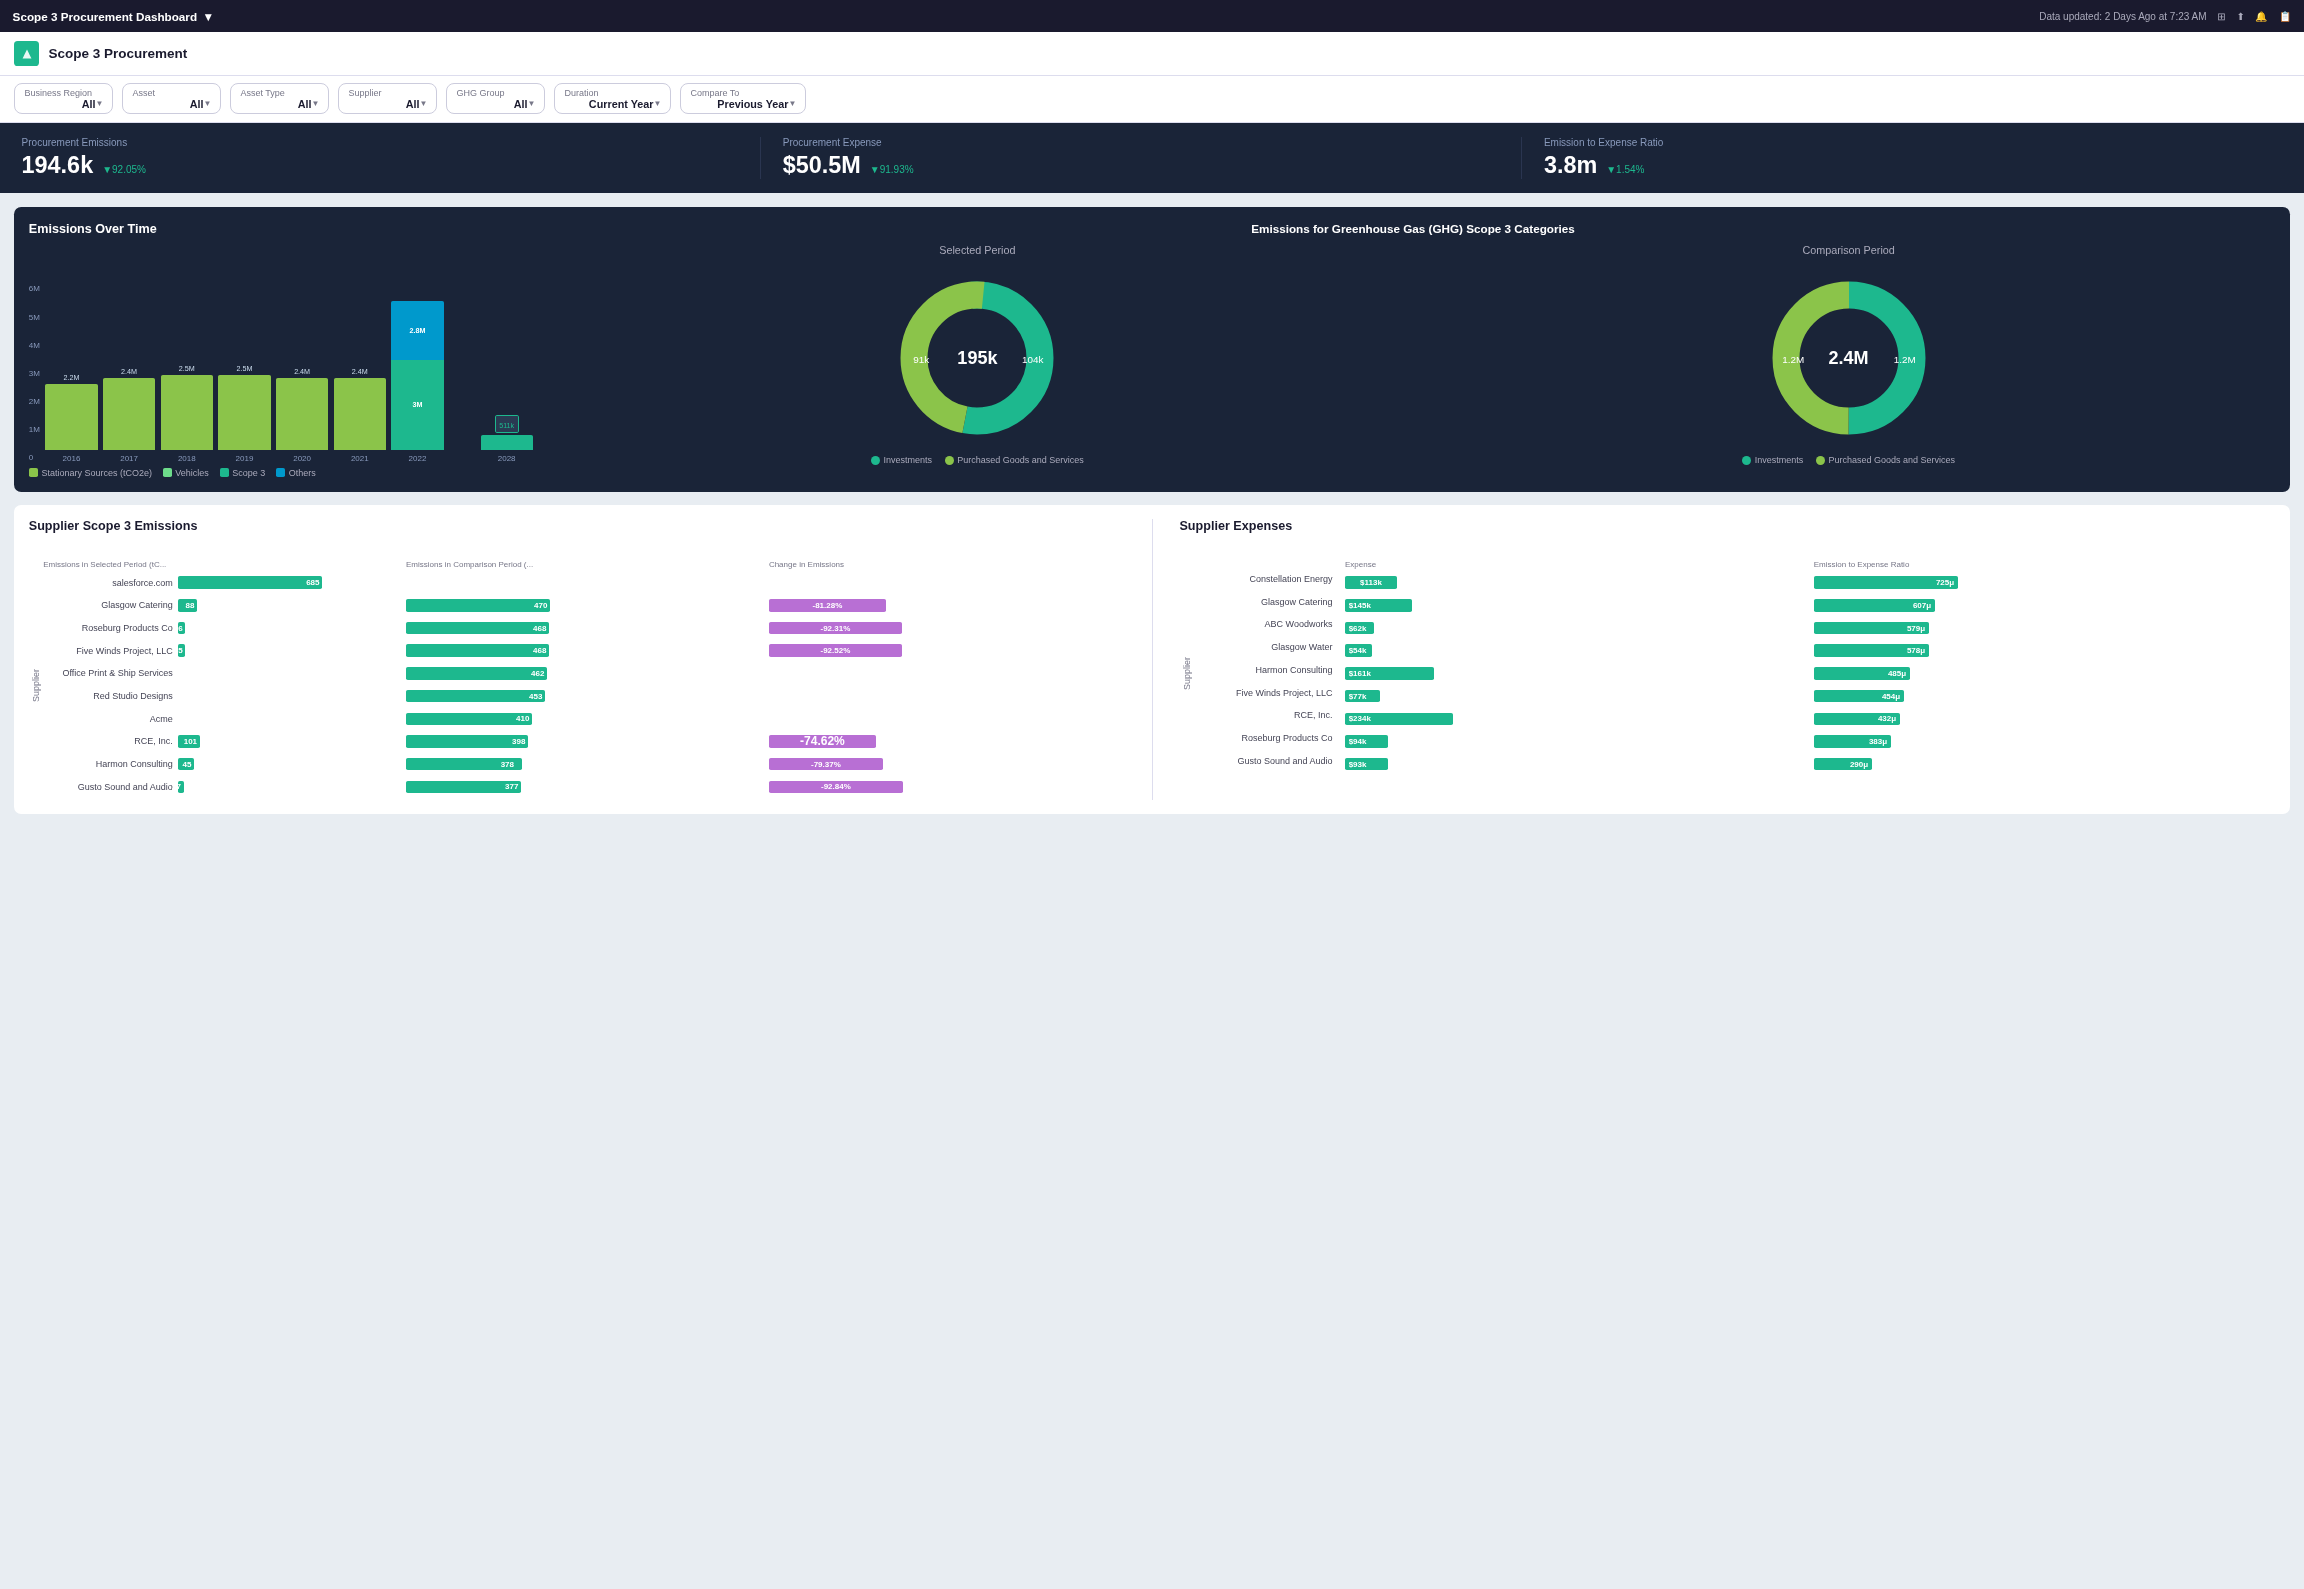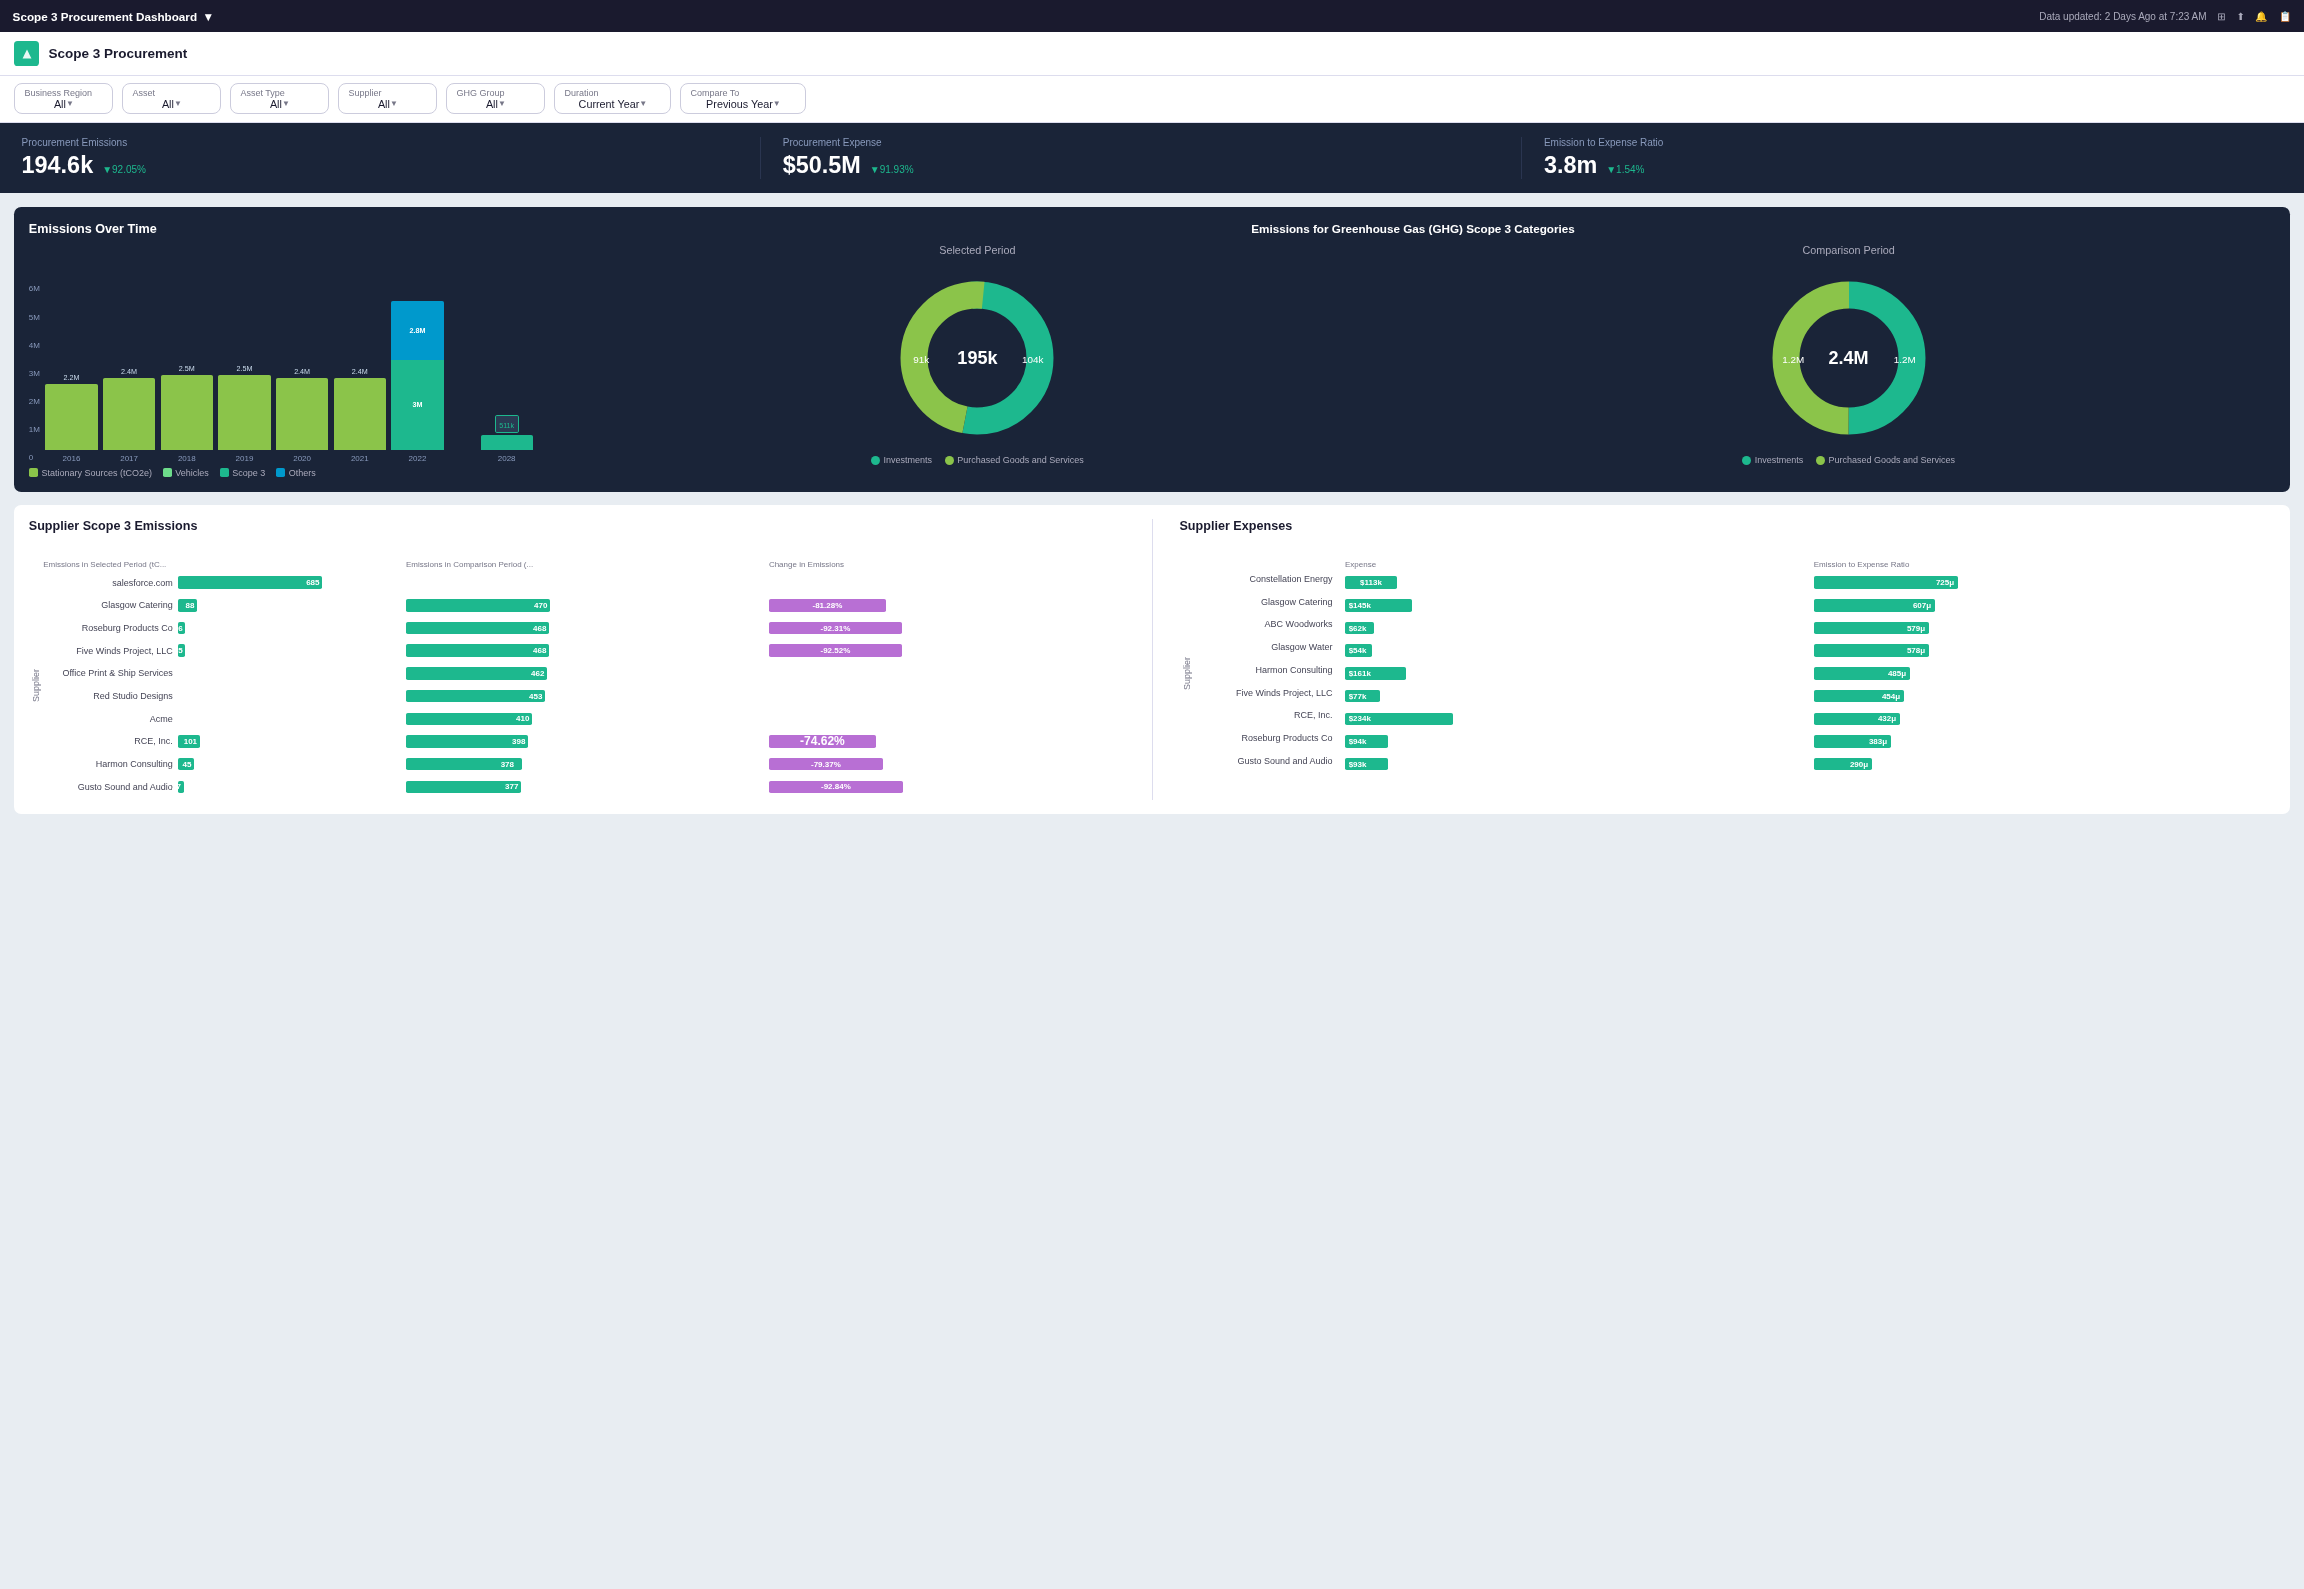--- a/index.html
+++ b/index.html
@@ -41,21 +41,21 @@
     .filter-item {
       border: 0.9px solid #ccd;
       border-radius: 8px;
       padding: 3.6px 9px;
       display: flex;
       flex-direction: column;
       min-width: 99px;
       cursor: pointer;
     }
     .filter-label { font-size: 9px; color: #778; }
-    .filter-value { font-size: 10.8px; color: #1a1a2e; font-weight: 400; display: flex; align-items: center; justify-content: center; }
+    .filter-value { font-size: 10.8px; color: #1a1a2e; font-weight: 700; display: flex; align-items: center; justify-content: flex-end; }
     .chevron { font-size: 8px; color: #778; }
 
     
     .kpi-strip {
       background: #1a2438;
       color: #fff;
       display: flex;
       padding: 14.4px 21.6px;
       gap: 0;
     }
@@ -535,21 +535,21 @@
                 <div style="height: 20px; margin-bottom: 2.7px; display: flex; align-items: center;">
                   <div style="height: 12.6px; border-radius: 1.8px; background: rgb(29, 184, 142); display: flex; align-items: center; padding-left: 3.6px; font-size: 8px; color: rgb(255, 255, 255); font-weight: 600; min-width: 27px; width: 67px;">$145k</div>
                 </div>
                 <div style="height: 20px; margin-bottom: 2.7px; display: flex; align-items: center;">
                   <div style="height: 12.6px; border-radius: 1.8px; background: rgb(29, 184, 142); display: flex; align-items: center; padding-left: 3.6px; font-size: 8px; color: rgb(255, 255, 255); font-weight: 600; min-width: 27px; width: 29px;">$62k</div>
                 </div>
                 <div style="height: 20px; margin-bottom: 2.7px; display: flex; align-items: center;">
                   <div style="height: 12.6px; border-radius: 1.8px; background: rgb(29, 184, 142); display: flex; align-items: center; padding-left: 3.6px; font-size: 8px; color: rgb(255, 255, 255); font-weight: 600; min-width: 27px; width: 25px;">$54k</div>
                 </div>
                 <div style="height: 20px; margin-bottom: 2.7px; display: flex; align-items: center;">
-                  <div style="height: 12.6px; border-radius: 1.8px; background: rgb(29, 184, 142); display: flex; align-items: center; padding-left: 3.6px; font-size: 8px; color: rgb(255, 255, 255); font-weight: 600; min-width: 27px; width: 61px;">$161k</div>
+                  <div style="height: 12.6px; border-radius: 1.8px; background: rgb(29, 184, 142); display: flex; align-items: center; padding-left: 3.6px; font-size: 8px; color: rgb(255, 255, 255); font-weight: 600; min-width: 27px; width: 89px;">$161k</div>
                 </div>
                 <div style="height: 20px; margin-bottom: 2.7px; display: flex; align-items: center;">
                   <div style="height: 12.6px; border-radius: 1.8px; background: rgb(29, 184, 142); display: flex; align-items: center; padding-left: 3.6px; font-size: 8px; color: rgb(255, 255, 255); font-weight: 600; min-width: 27px; width: 35px;">$77k</div>
                 </div>
                 <div style="height: 20px; margin-bottom: 2.7px; display: flex; align-items: center;">
                   <div style="height: 12.6px; border-radius: 1.8px; background: rgb(29, 184, 142); display: flex; align-items: center; padding-left: 3.6px; font-size: 8px; color: rgb(255, 255, 255); font-weight: 600; min-width: 27px; width: 108px;">$234k</div>
                 </div>
                 <div style="height: 20px; margin-bottom: 2.7px; display: flex; align-items: center;">
                   <div style="height: 12.6px; border-radius: 1.8px; background: rgb(29, 184, 142); display: flex; align-items: center; padding-left: 3.6px; font-size: 8px; color: rgb(255, 255, 255); font-weight: 600; min-width: 27px; width: 43px;">$94k</div>
                 </div>

